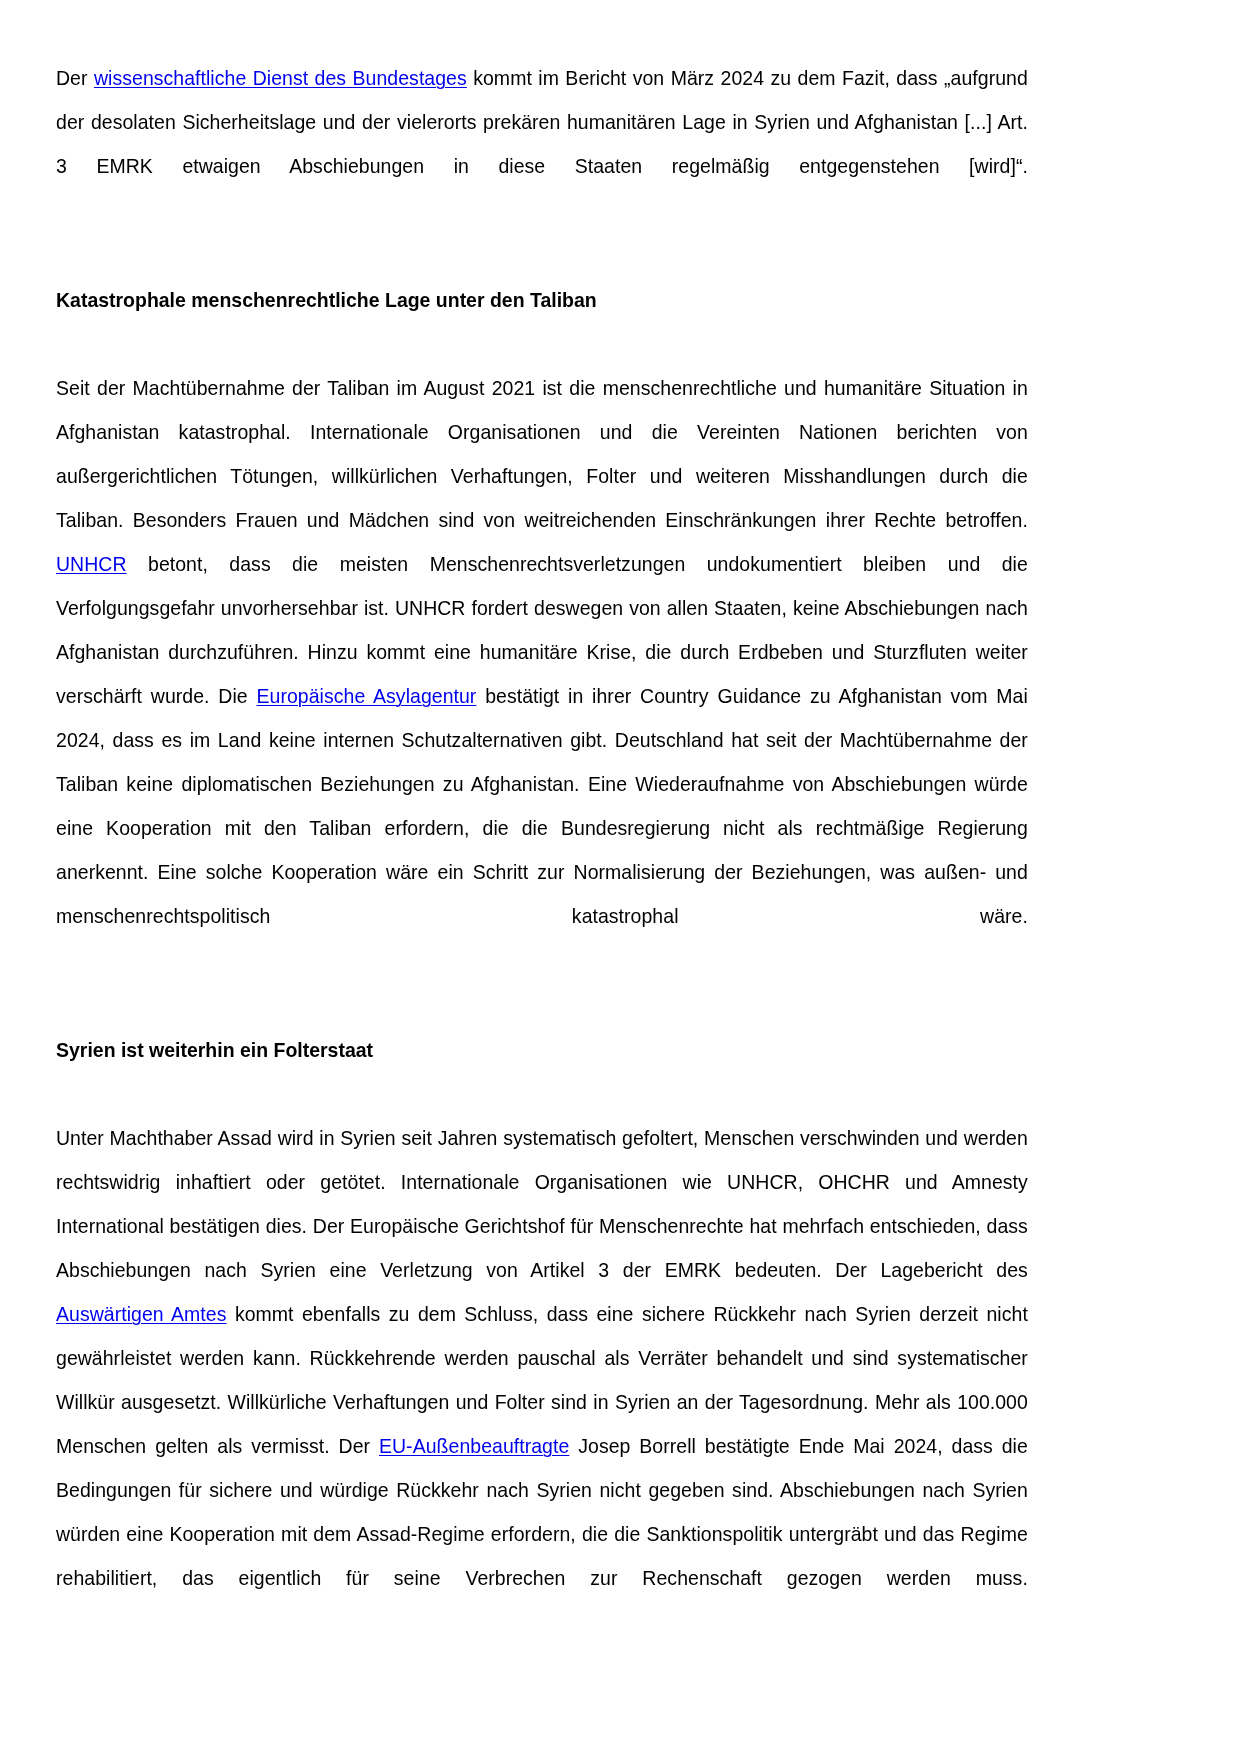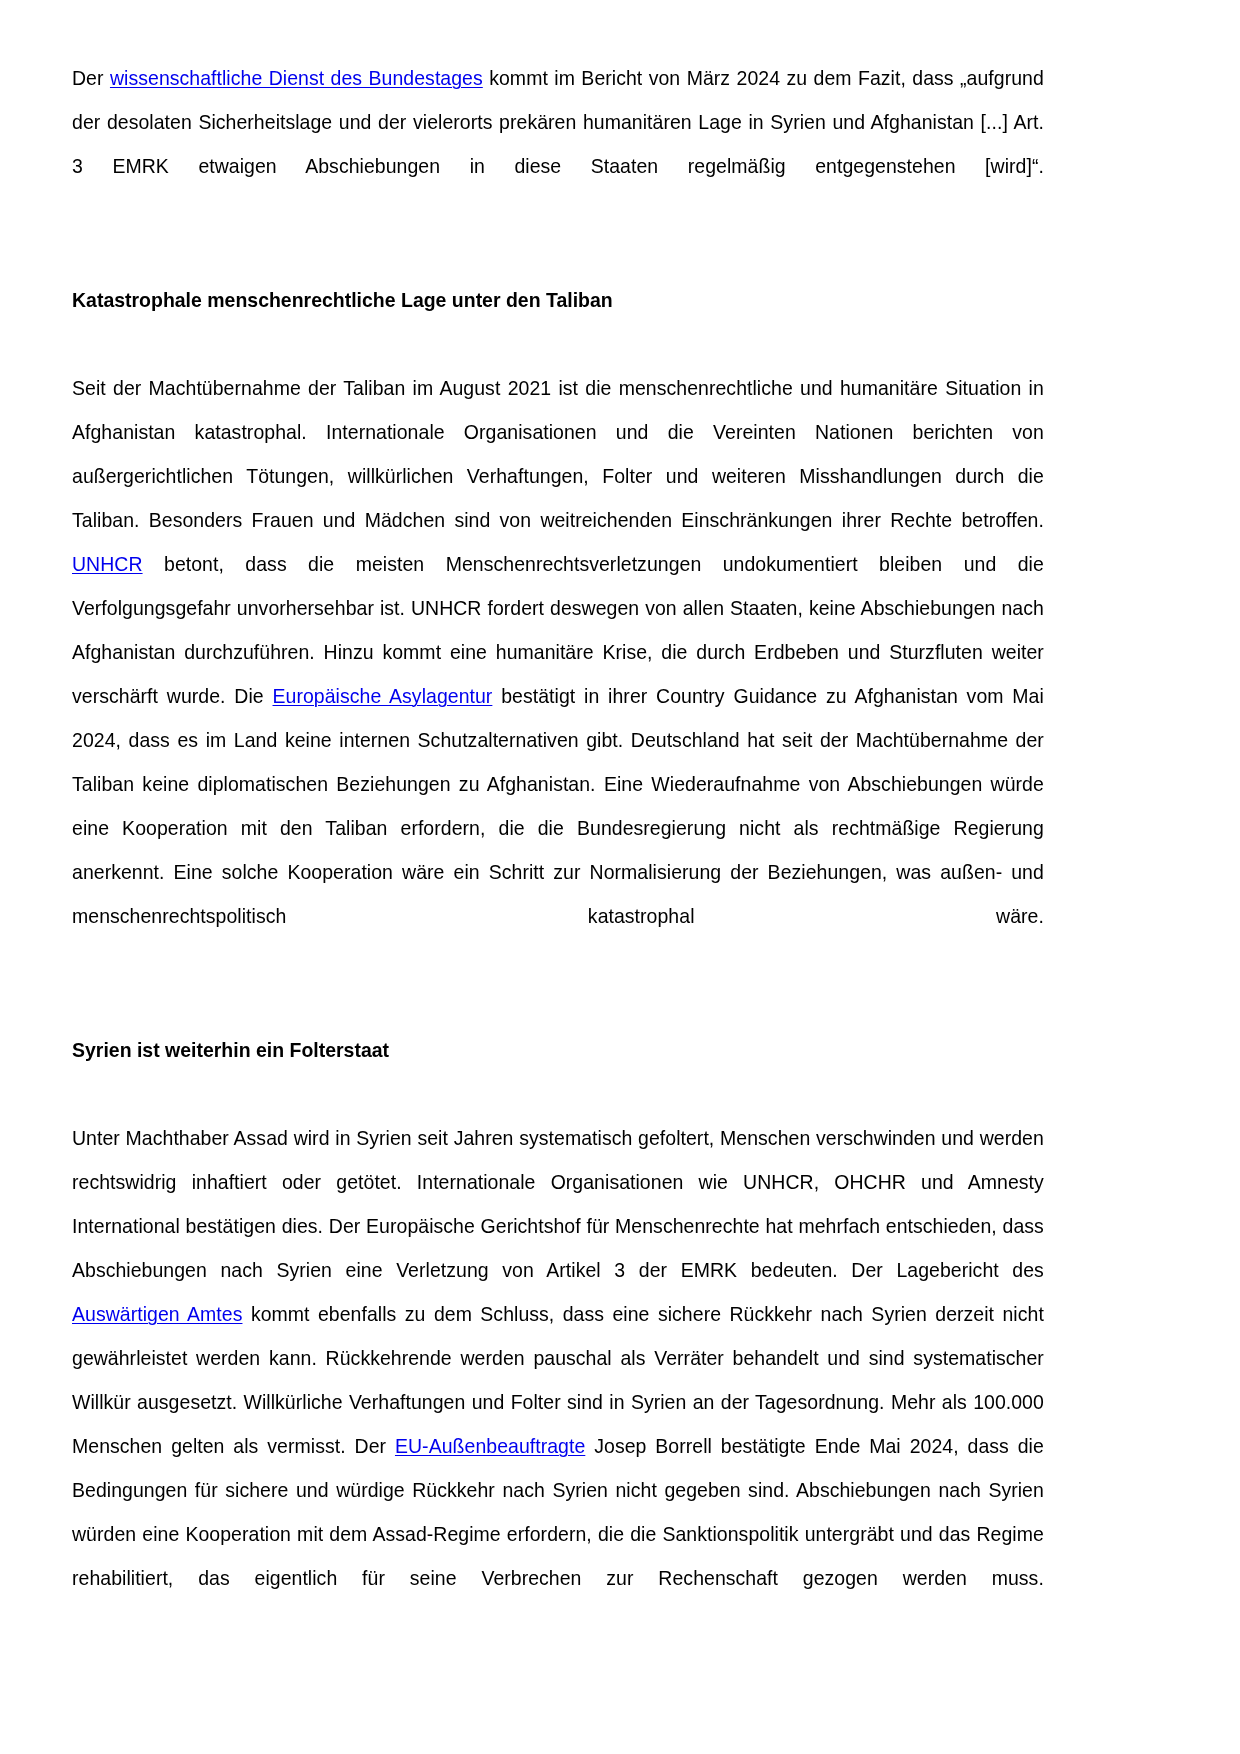--- a/index.html
+++ b/index.html
@@ -15,21 +15,21 @@
     height: 1754px;
     background: #ffffff;
     margin: 0 auto;
     overflow: hidden;
     font-family: "Liberation Sans", "DejaVu Sans", sans-serif;
     -webkit-font-smoothing: antialiased;
   }
 
   .content {
     position: absolute;
-    left: 72px;
+    left: 56px;
     top: 56px;
     width: 972px;
   }
 
   
   .para {
     font-size: 20.4px;
     line-height: 44px;
     color: #000000;
     text-align: justify;

